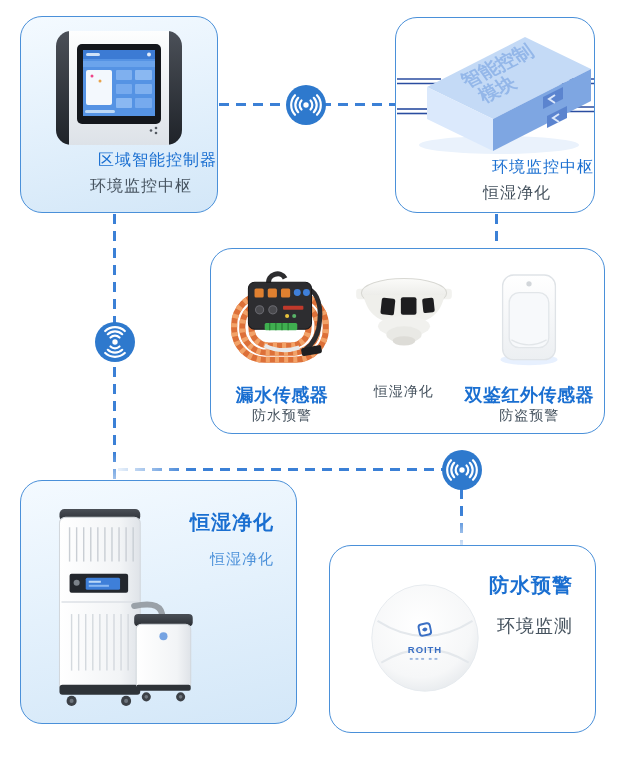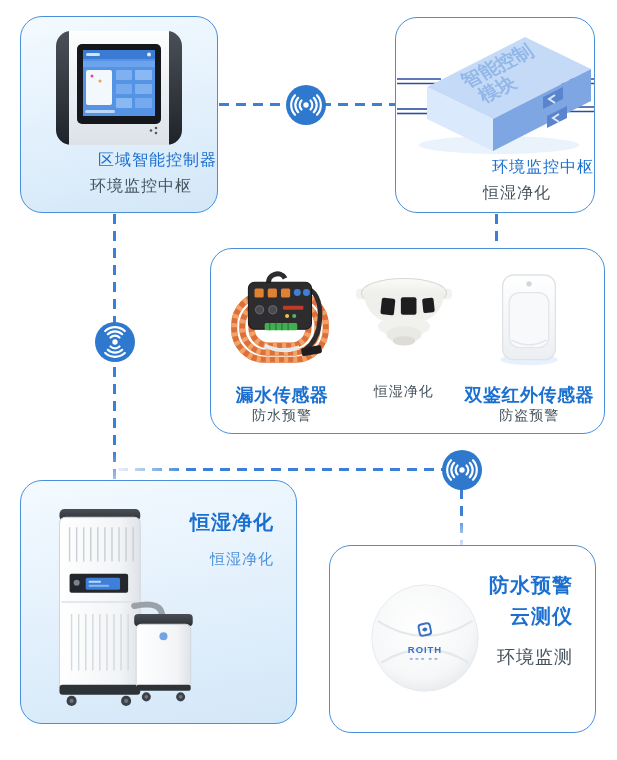--- a/index.html
+++ b/index.html
@@ -360,18 +360,17 @@
             <rect x="44" y="81" width="3" height="2"></rect>
             <rect x="50" y="81" width="3" height="2"></rect>
             <rect x="56" y="81" width="3" height="2"></rect>
             <rect x="64" y="81" width="3" height="2"></rect>
             <rect x="70" y="81" width="3" height="2"></rect>
           </g>
       </svg>
     </div>
     <div class="side-text" style="top:24px;">
       <div class="side-title">防水预警</div>
-      <div class="side-title">云测仪</div>
       <div class="side-sub-dark">环境监测</div>
     </div>
   </div>
 
 </div>
 
 </body></html>

